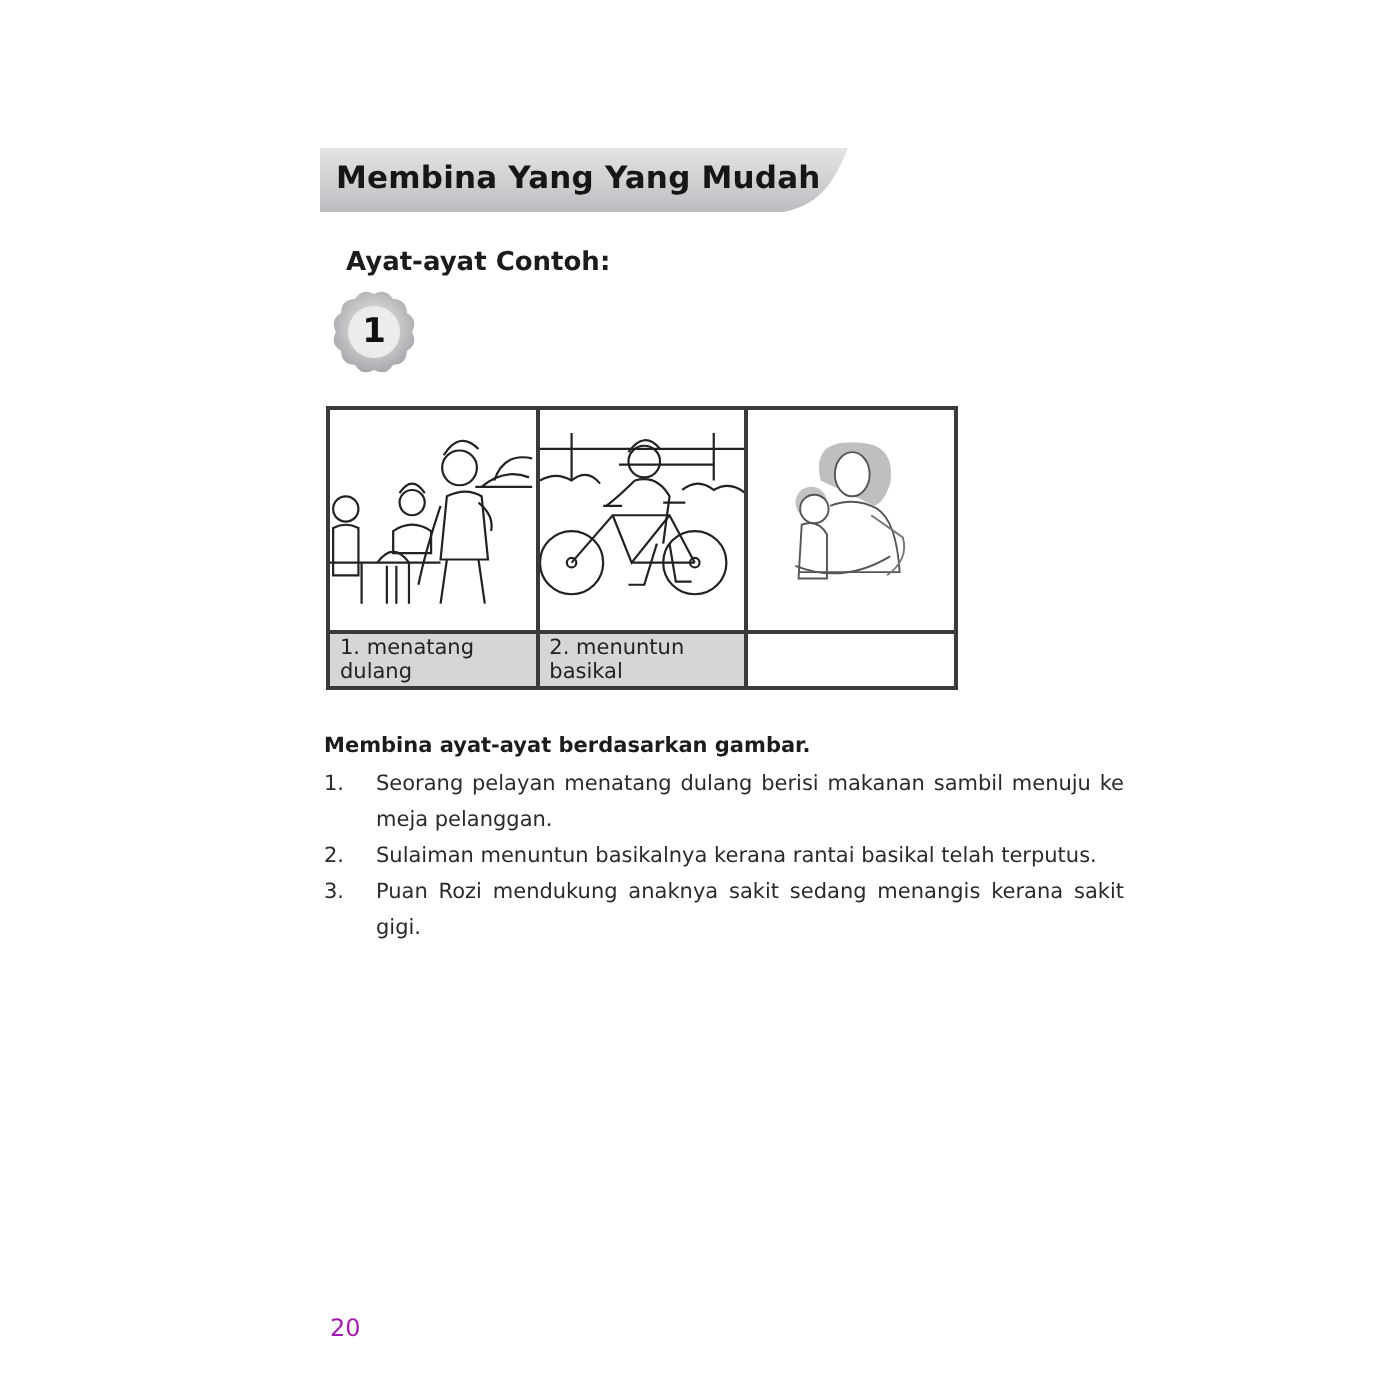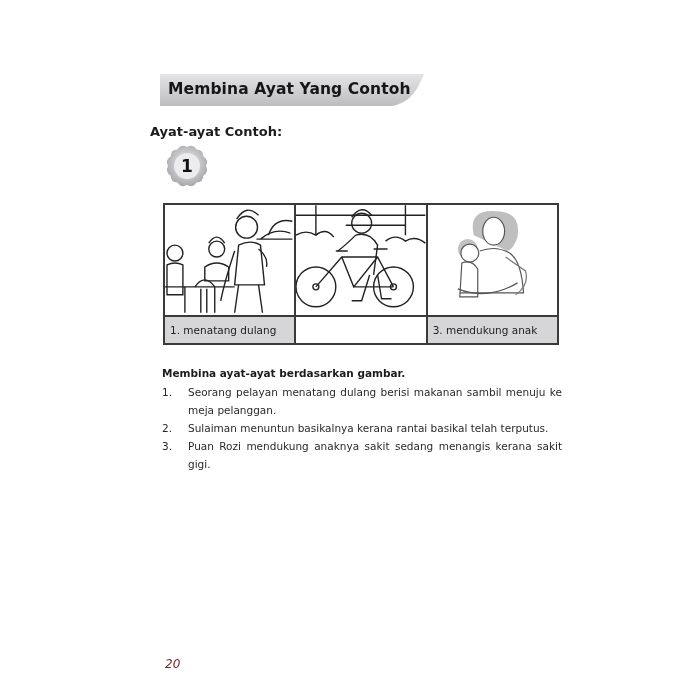--- a/index.html
+++ b/index.html
@@ -11,56 +11,56 @@
     position: absolute; left: 160px; top: 74px; width: 264px; height: 32px;
     background: linear-gradient(180deg, #e4e4e6 0%, #cfcfd2 55%, #bdbdc1 100%);
     border-top-right-radius: 0 0;
     clip-path: path('M0 0 H264 C 258 14, 252 28, 232 32 H0 Z');
   }
   .header-title {
     position: absolute; left: 168px; top: 80px; font-size: 15.5px; font-weight: bold;
     color: #161616; letter-spacing: 0.1px;
   }
   .subheading {
-    position: absolute; left: 150px; top: 124px; font-size: 13px; font-weight: bold; color: #1c1c1c;
+    position: absolute; left: 173px; top: 124px; font-size: 13px; font-weight: bold; color: #1c1c1c;
   }
   .badge {
     position: absolute; left: 163px; top: 142px; width: 48px; height: 48px;
   }
   .badge svg { width: 48px; height: 48px; display: block; }
   .badge-num {
     position: absolute; left: 0; top: 0; width: 48px; height: 48px; line-height: 48px;
     text-align: center; font-weight: bold; font-size: 17px; color: #111;
   }
   .panels {
-    position: absolute; left: 163px; top: 203px; width: 396px; height: 142px;
+    position: absolute; left: 163px; top: 203px; width: 316px; height: 142px;
     border: 2px solid #3a3a3a; box-sizing: border-box; display: flex;
   }
   .panel { flex: 1; display: flex; flex-direction: column; border-right: 2px solid #3a3a3a; }
   .panel:last-child { border-right: none; }
   .panel-image { height: 110px; background: #fff; position: relative; overflow: hidden; border-bottom: 2px solid #3a3a3a; }
   .panel-image svg { width: 100%; height: 100%; display: block; }
   .panel-caption {
     flex: 1; background: #d6d6d8; font-size: 10.5px; padding-left: 5px;
     display: flex; align-items: center; color: #222;
   }
   .section-heading {
     position: absolute; left: 162px; top: 367px; font-size: 10.5px; font-weight: bold; color: #1c1c1c; text-align: right;
   }
   .sentences { position: absolute; left: 162px; top: 383px; width: 400px; margin: 0; padding: 0; list-style: none; }
   .sentence { display: flex; font-size: 10.5px; line-height: 18px; color: #2a2a2a; }
   .sentence-num { width: 26px; flex: none; }
   .sentence-text { flex: 1; text-align: justify; }
-  .page-number { position: absolute; left: 165px; top: 657px; font-size: 12px; font-style: italic; color: #7f1d1d; }
+  .page-number { position: absolute; left: 165px; top: 657px; font-size: 12px; color: #a21caf; }
 </style>
 </head>
 <body>
 
 <div class="header-banner"></div>
-<div class="header-title">Membina Ayat Yang Contoh</div>
+<div class="header-title">Membina Yang Yang Mudah</div>
 
 <div class="subheading">Ayat-ayat Contoh:</div>
 
 <div class="badge">
   <svg viewBox="0 0 48 48">
     <defs>
       <radialGradient id="bg" cx="50%" cy="45%" r="55%">
         <stop offset="0%" stop-color="#f4f4f5"></stop>
         <stop offset="100%" stop-color="#a9a9ad"></stop>
       </radialGradient>
@@ -106,35 +106,35 @@
         <circle cx="98" cy="82" r="20"></circle>
           <circle cx="98" cy="82" r="3"></circle>
         <path d="M20 82 l26 -30 h36 l16 30 M46 52 l12 30 l24 -30 M58 82 h40"></path>
         <path d="M40 46 h12 M78 44 h14"></path>
         <circle cx="66" cy="18" r="10"></circle>
           <path d="M56 12 q10 -14 20 -2"></path>
         <path d="M60 30 q14 -4 22 10 l-4 30 M60 30 q-10 10 -18 16"></path>
         <path d="M74 70 l-8 26 h-10 M82 70 l4 24 h10"></path>
       </svg>
     </div>
+    <div class="panel-caption">2. menuntun basikal</div>
   </div>
   <div class="panel">
     <div class="panel-image">
       <svg viewBox="0 0 130 110" fill="none" stroke="#555" stroke-width="1.2">
         <path d="M46 30 q-6 -26 22 -24 q26 0 22 26 q-4 12 -10 14" fill="#8a8a8a" stroke="none" opacity="0.55"></path>
         <ellipse cx="66" cy="26" rx="11" ry="14" fill="#fff"></ellipse>
         <circle cx="40" cy="44" r="10" fill="#9a9a9a" stroke="none" opacity="0.6"></circle>
         <circle cx="42" cy="48" r="9" fill="#fff"></circle>
         <path d="M34 58 q10 -4 16 6 v28 h-18z"></path>
         <path d="M52 46 q16 -6 30 2 q12 8 14 40 h-64"></path>
         <path d="M78 52 l20 14 q4 14 -10 24" stroke="#777"></path>
         <path d="M30 84 q30 12 60 -6"></path>
       </svg>
     </div>
-    <div class="panel-caption">3. mendukung anak</div>
   </div>
 </div>
 
 <div class="section-heading">Membina ayat-ayat berdasarkan gambar.</div>
 
 <ul class="sentences">
   <li class="sentence">
     <span class="sentence-num">1.</span>
     <span class="sentence-text">Seorang pelayan menatang dulang berisi makanan sambil menuju ke meja pelanggan.</span>
   </li>

